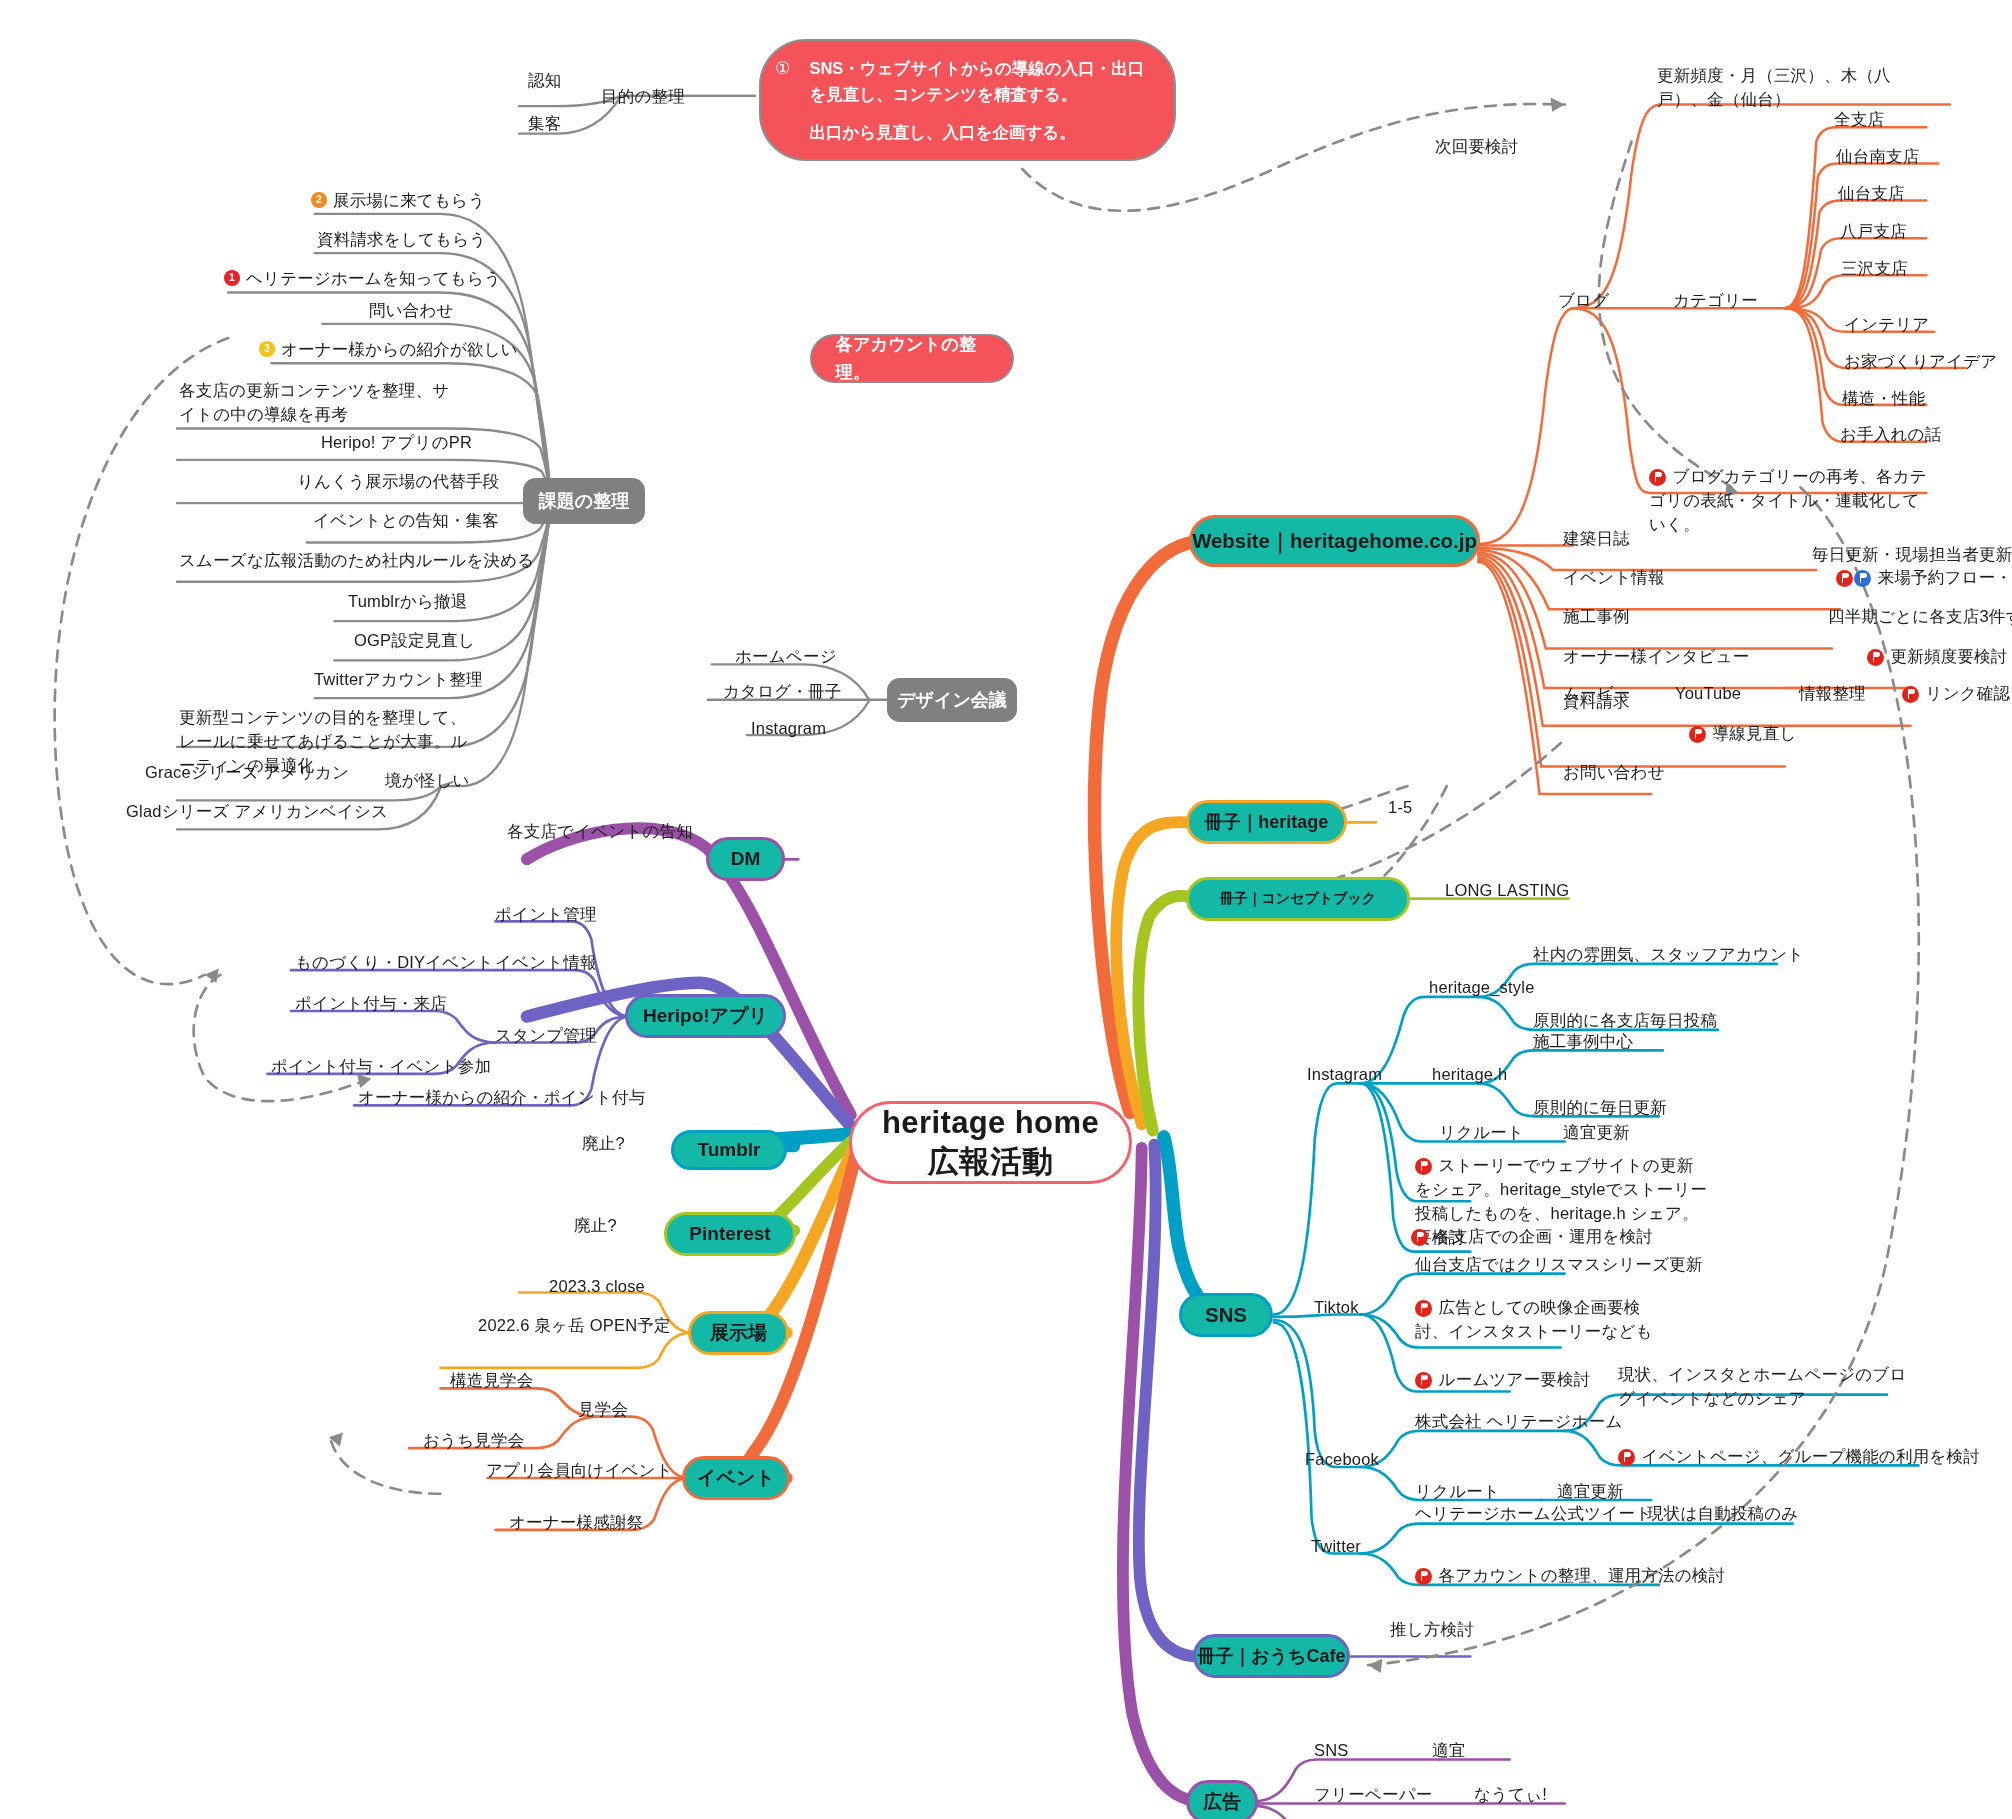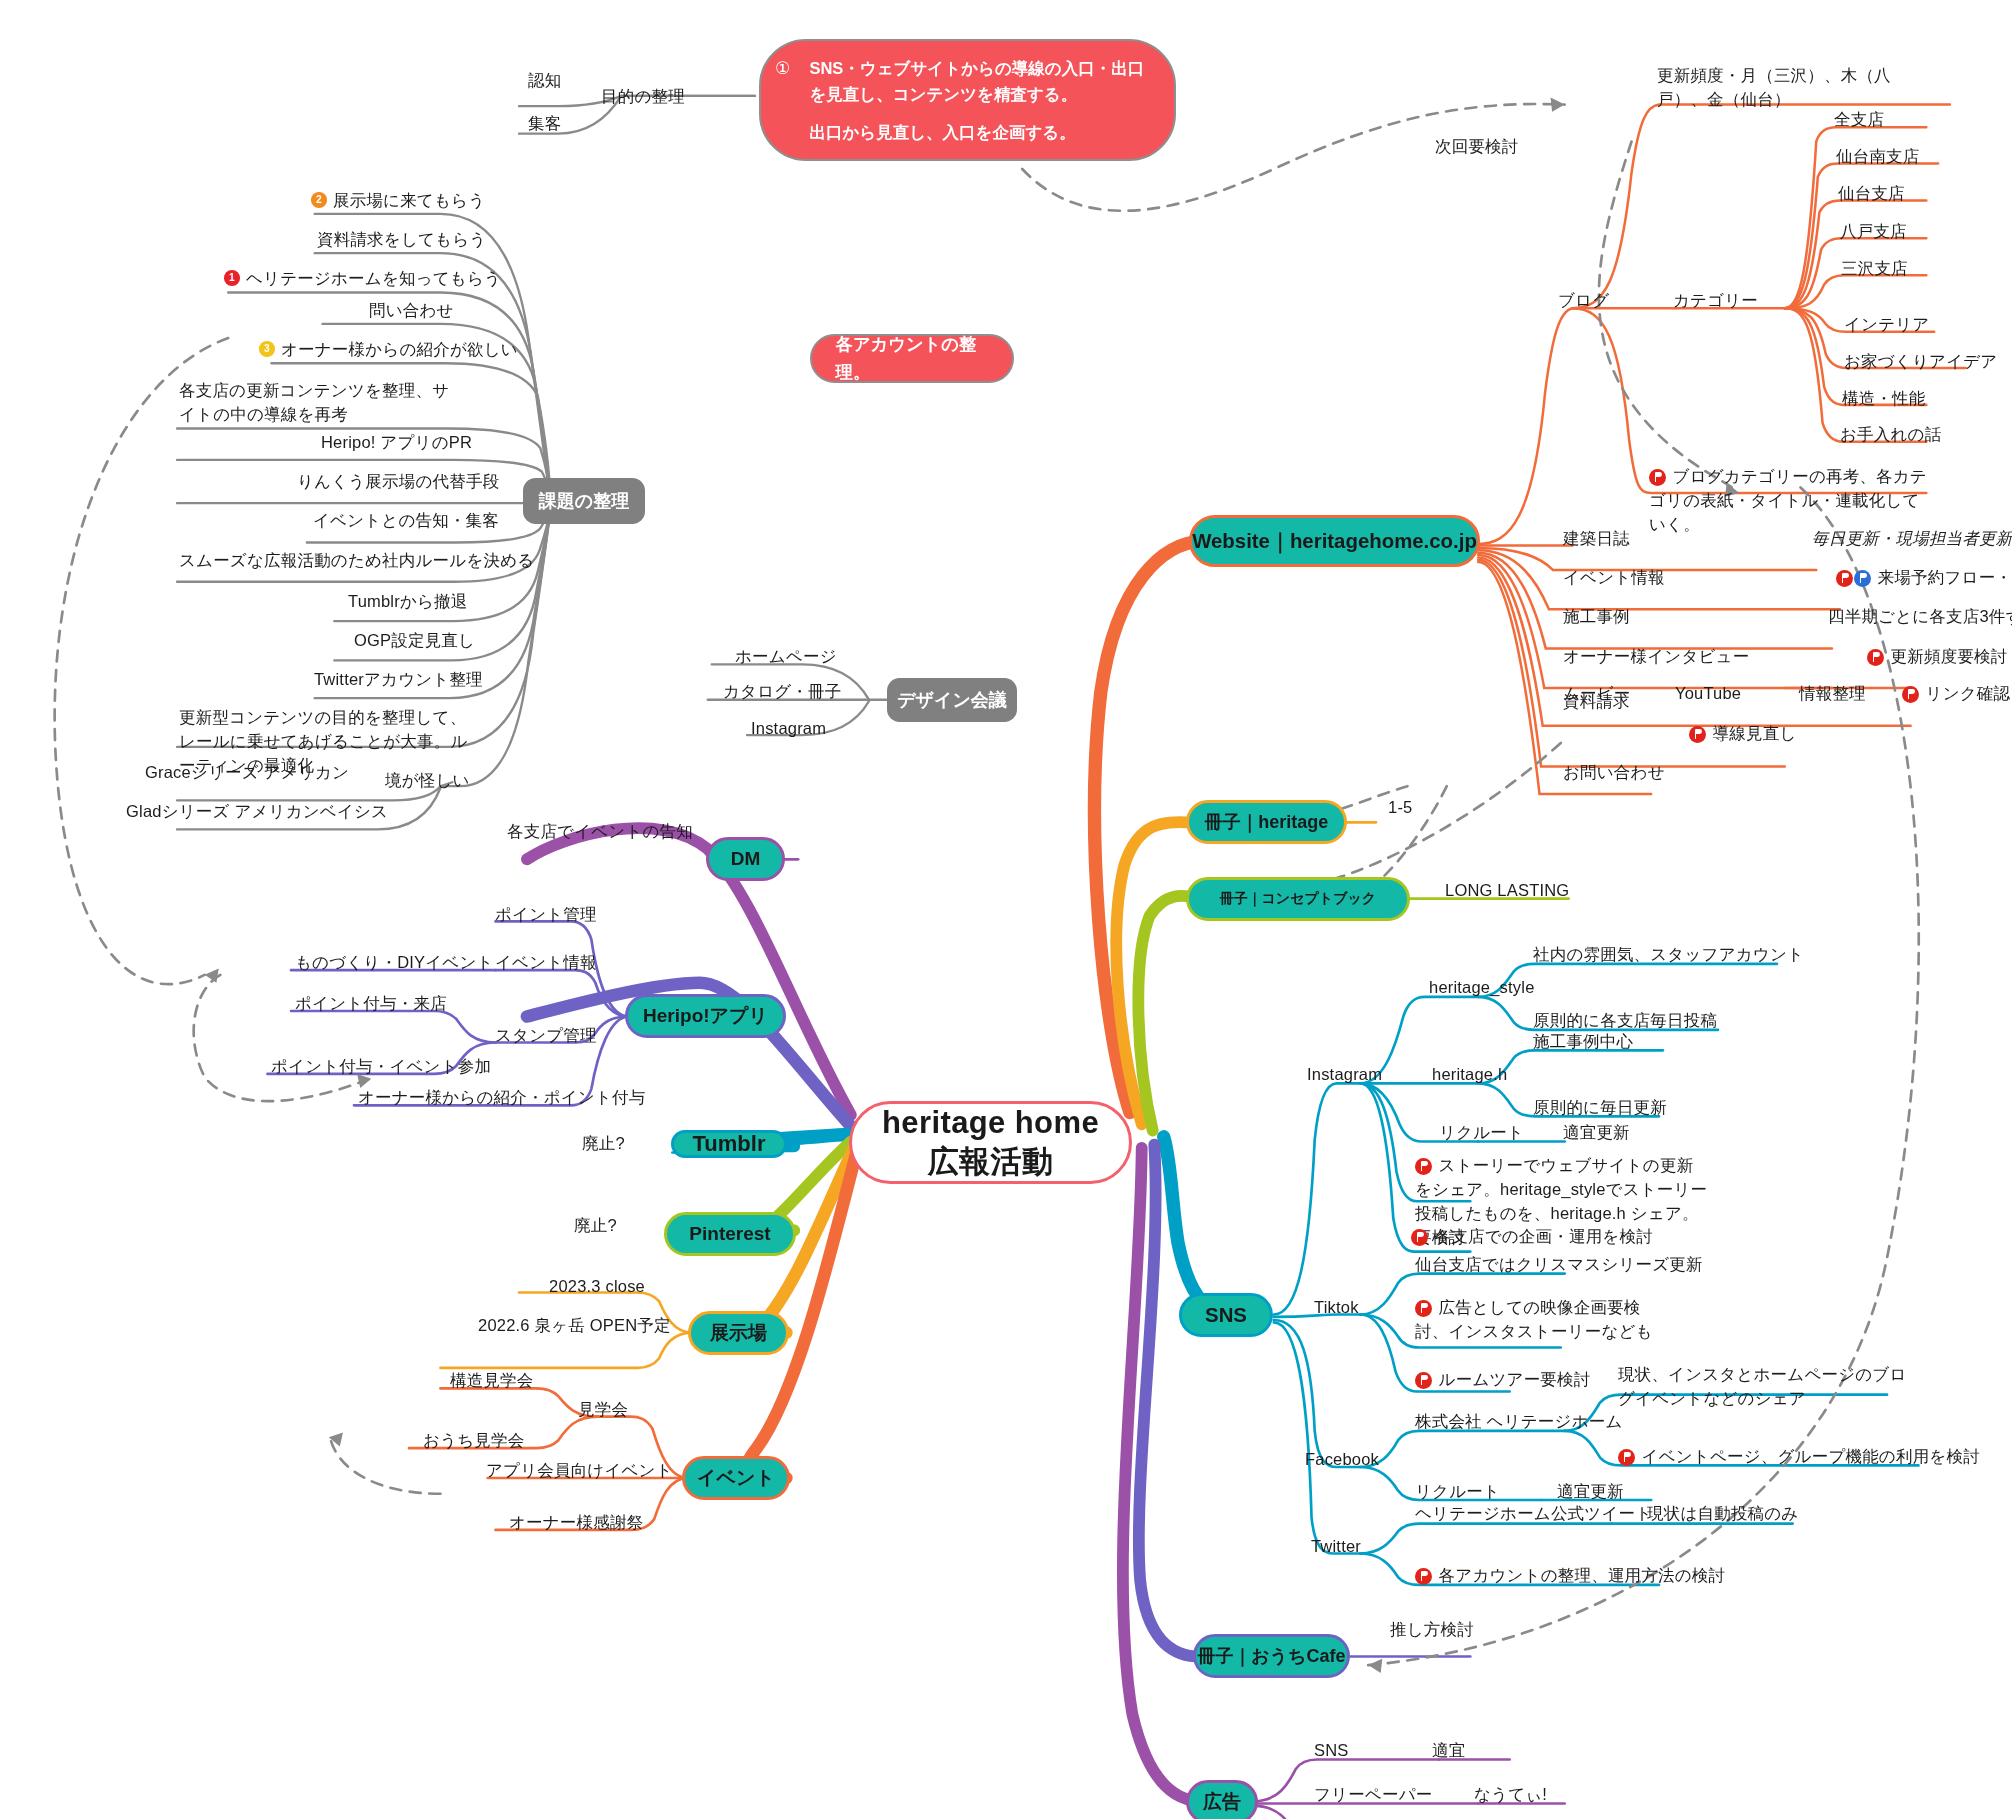--- a/index.html
+++ b/index.html
@@ -397,21 +397,21 @@
   <div class="lbl" style="left:1844px;top:313px;">インテリア</div>
   <div class="lbl" style="left:1844px;top:350px;">お家づくりアイデア</div>
   <div class="lbl" style="left:1842px;top:387px;">構造・性能</div>
   <div class="lbl" style="left:1840px;top:423px;">お手入れの話</div>
 
   <div class="lbl wrap" style="left:1649px;top:465px;width:283px;">
     <span class="flag red"></span><span>ブログカテゴリーの再考、各カテゴリの表紙・タイトル・連載化していく。</span>
   </div>
 
   <div class="lbl" style="left:1563px;top:527px;">建築日誌</div>
-  <div class="lbl" style="left:1812px;top:527px;font-style:italic;">毎日更新・現場担当者更新</div>
+  <div class="lbl" style="left:1812px;top:543px;">毎日更新・現場担当者更新</div>
 
   <div class="lbl" style="left:1563px;top:566px;">イベント情報</div>
   <div class="lbl" style="left:1836px;top:566px;">
     <span class="flagpair"><span class="flag red"></span><span class="flag blue"></span></span><span>来場予約フロー・導線の見直し</span>
   </div>
 
   <div class="lbl" style="left:1563px;top:605px;">施工事例</div>
   <div class="lbl" style="left:1828px;top:605px;">四半期ごとに各支店3件ずつ更新</div>
 
   <div class="lbl" style="left:1563px;top:645px;">オーナー様インタビュー</div>
@@ -509,21 +509,21 @@
     <span>Heripo!アプリ</span>
   </div>
   <div class="lbl" style="left:495px;top:903px;">ポイント管理</div>
   <div class="lbl" style="left:495px;top:951px;">イベント情報</div>
   <div class="lbl" style="left:295px;top:951px;">ものづくり・DIYイベント</div>
   <div class="lbl" style="left:495px;top:1024px;">スタンプ管理</div>
   <div class="lbl" style="left:295px;top:992px;">ポイント付与・来店</div>
   <div class="lbl" style="left:271px;top:1055px;">ポイント付与・イベント参加</div>
   <div class="lbl" style="left:358px;top:1086px;">オーナー様からの紹介・ポイント付与</div>
 
-  <div class="pill outline" style="left:671px;top:1130px;width:116px;height:28px;border-color:#00a0c6;font-size:22px;">
+  <div class="pill outline" style="left:671px;top:1130px;width:116px;height:40px;border-color:#00a0c6;font-size:19px;">
     <span>Tumblr</span>
   </div>
   <div class="lbl" style="left:582px;top:1132px;">廃止?</div>
 
   <div class="pill outline" style="left:664px;top:1212px;width:132px;height:44px;border-color:#a5c521;font-size:19px;">
     <span>Pinterest</span>
   </div>
   <div class="lbl" style="left:574px;top:1214px;">廃止?</div>
 
   <div class="pill outline" style="left:688px;top:1311px;width:101px;height:44px;border-color:#f5a623;font-size:19px;">

